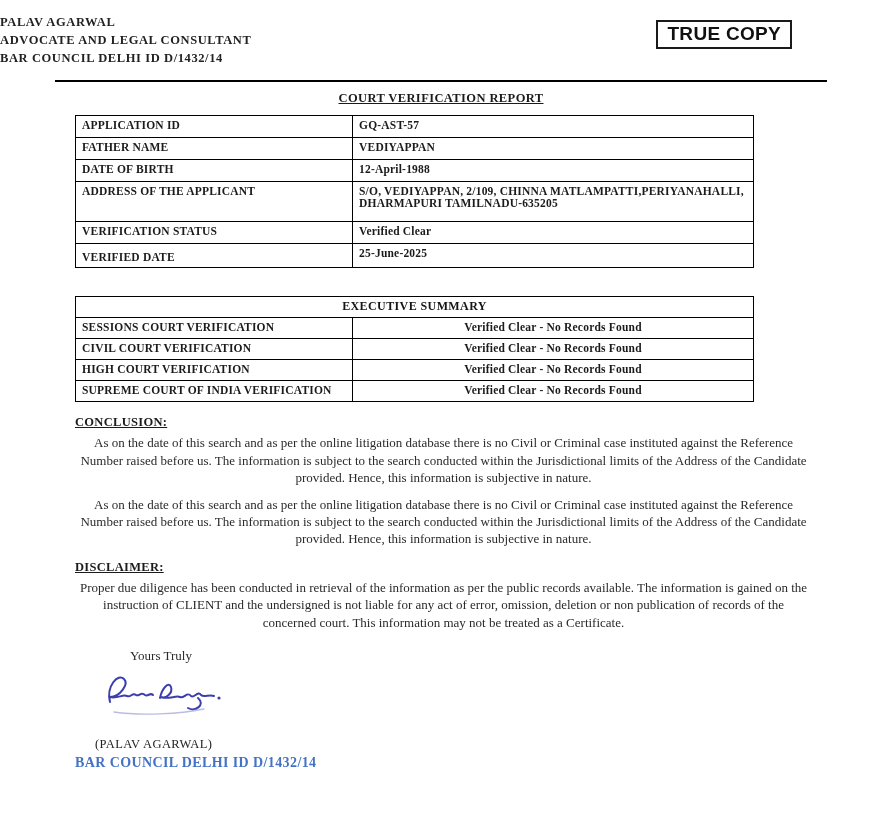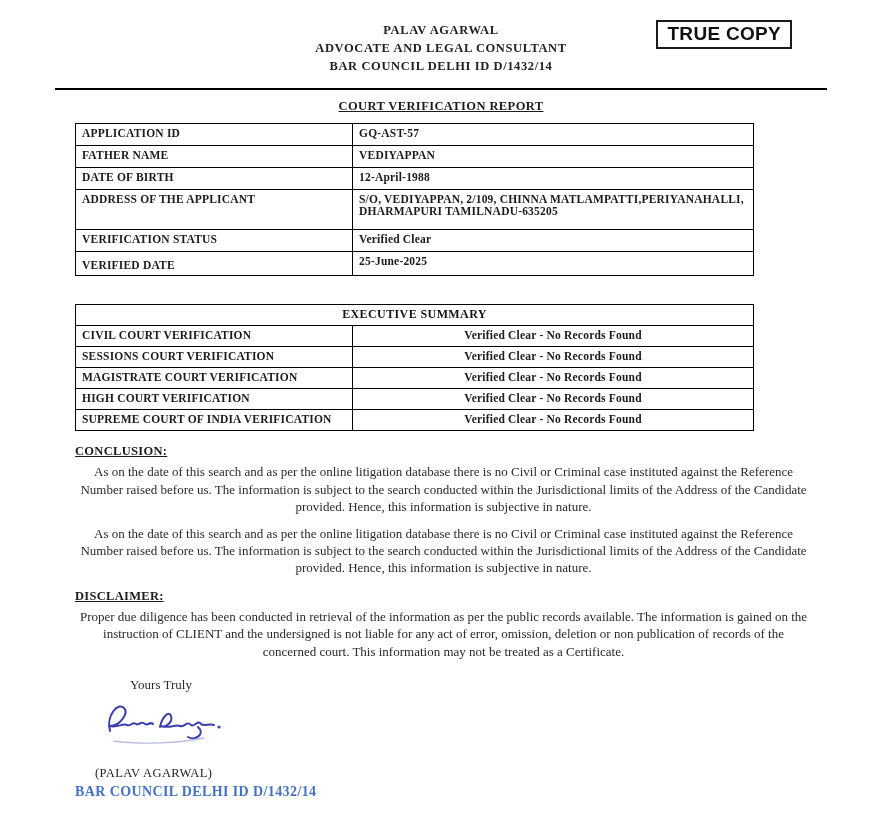--- a/index.html
+++ b/index.html
@@ -16,22 +16,21 @@
     position: absolute; top: 20px; right: 90px;
     border: 2px solid #1a1a1a;
     padding: 1px 9px 2px 9px;
     font-family: "Liberation Sans", sans-serif;
     font-weight: bold; 
     font-size: 19px; letter-spacing: 0.3px;
     color: #111;
   }
 
   .letterhead {
-    padding-top: 21px;
-    text-align: center;
+    padding-top: 13px;
     font-weight: bold;
     font-size: 12.5px;
     letter-spacing: 0.6px;
     line-height: 1.45;
     color: #222;
   }
 
   .rule { border: none; border-top: 2px solid #000; margin: 13px 55px 0 55px; }
 
   .report-title {
@@ -147,29 +146,25 @@
         <col class="c1">
         <col class="c2">
       </colgroup>
     <thead>
       <tr>
         <th colspan="2">EXECUTIVE SUMMARY</th>
       </tr>
     </thead>
     <tbody>
       <tr>
+        <td class="lbl">SESSIONS COURT VERIFICATION</td>
+        <td class="val">Verified Clear - No Records Found</td>
+      </tr>
+      <tr>
         <td class="lbl">CIVIL COURT VERIFICATION</td>
-        <td class="val">Verified Clear - No Records Found</td>
-      </tr>
-      <tr>
-        <td class="lbl">SESSIONS COURT VERIFICATION</td>
-        <td class="val">Verified Clear - No Records Found</td>
-      </tr>
-      <tr>
-        <td class="lbl">MAGISTRATE COURT VERIFICATION</td>
         <td class="val">Verified Clear - No Records Found</td>
       </tr>
       <tr>
         <td class="lbl">HIGH COURT VERIFICATION</td>
         <td class="val">Verified Clear - No Records Found</td>
       </tr>
       <tr>
         <td class="lbl">SUPREME COURT OF INDIA VERIFICATION</td>
         <td class="val">Verified Clear - No Records Found</td>
       </tr>

